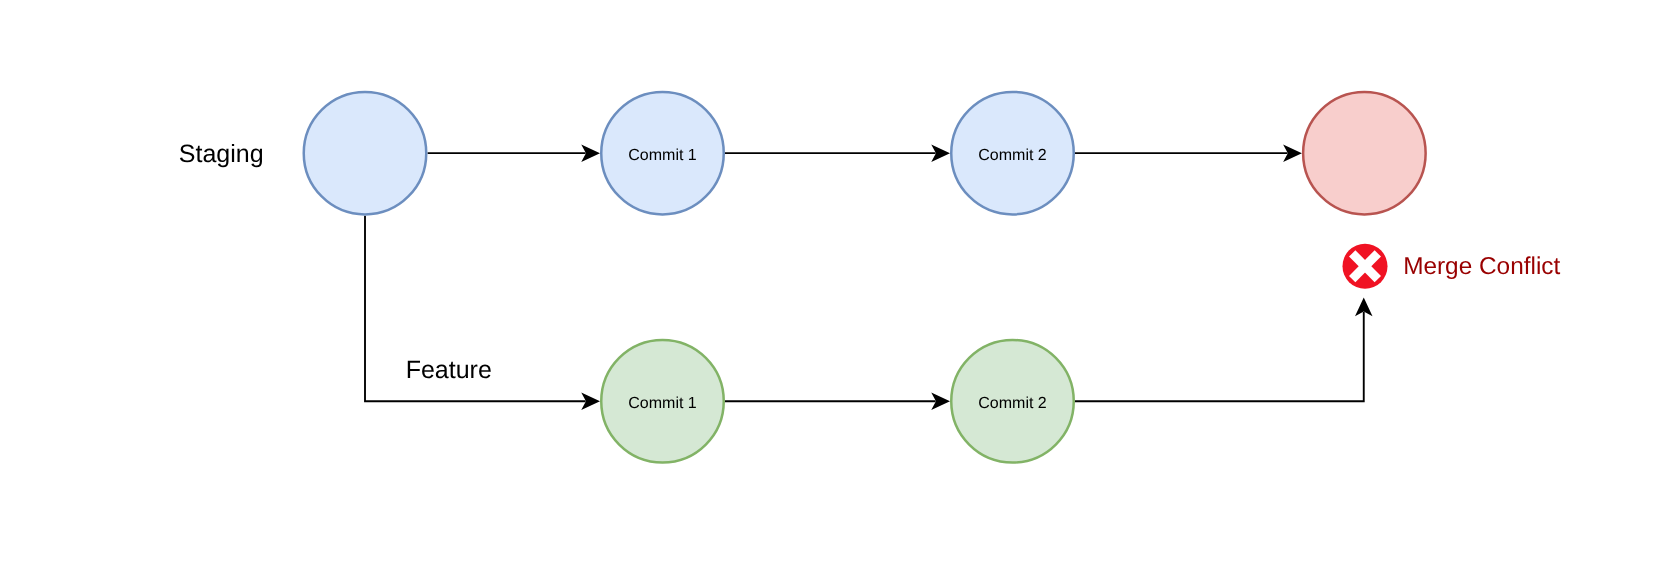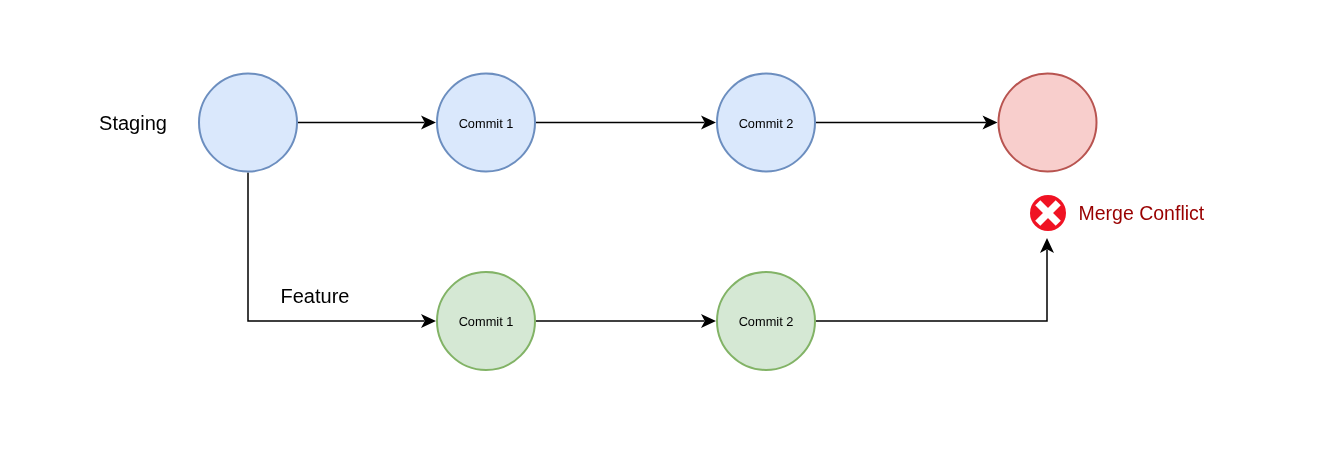--- a/index.html
+++ b/index.html
@@ -1,20 +1,20 @@
 <!DOCTYPE html>
 <html><head>
 <meta charset="utf-8">
 <style>
   html,body{margin:0;padding:0;background:#ffffff;}
   svg text{font-family:"Liberation Sans", sans-serif;}
 </style>
 </head>
 <body>
-<div style="transform:translateZ(0);will-change:transform;width:1196px;height:456px;"><svg width="1328" height="456" viewBox="0 0 1328 456" xmlns="http://www.w3.org/2000/svg">
+<div style="transform:translateZ(0);will-change:transform;width:1196px;height:456px;padding-left:44px;"><svg width="1328" height="456" viewBox="0 0 1328 456" xmlns="http://www.w3.org/2000/svg">
   <rect x="0" y="0" width="1328" height="456" fill="#ffffff"></rect>
 
   <g stroke="#000000" stroke-width="1.5" fill="none">
     <path d="M 298 122.5 L 424.5 122.5"></path>
     <path d="M 536 122.5 L 704.5 122.5"></path>
     <path d="M 816 122.5 L 986 122.5"></path>
     <path d="M 248 172.5 L 248 321 L 424.5 321"></path>
     <path d="M 536 321 L 704.5 321"></path>
     <path d="M 816 321 L 1047 321 L 1047 249.5"></path>
   </g>

